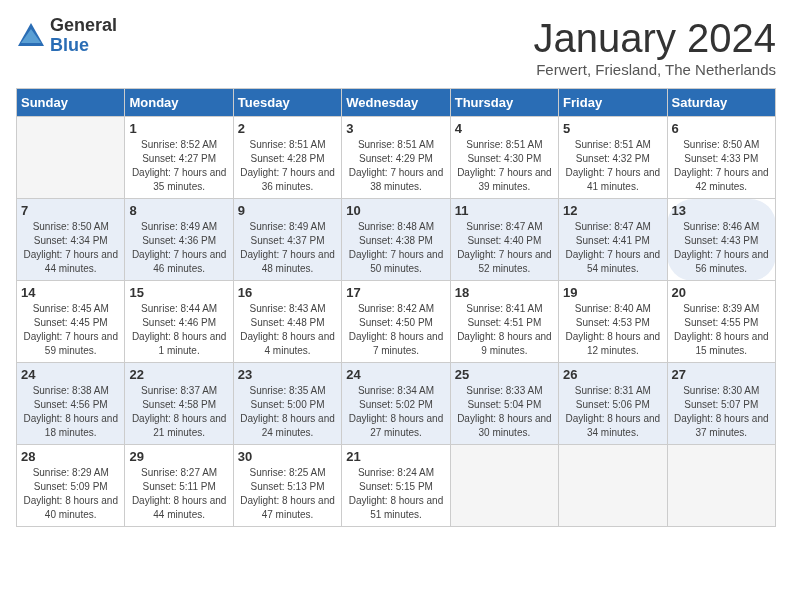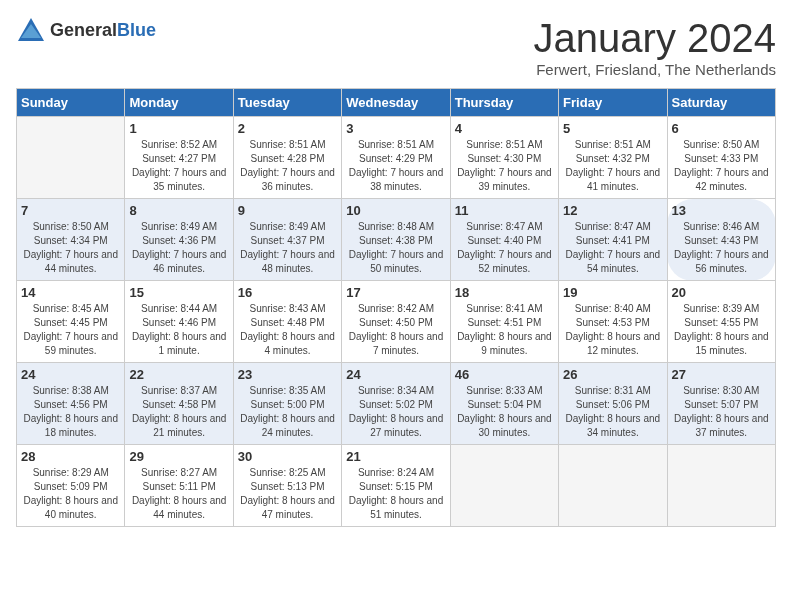--- a/index.html
+++ b/index.html
@@ -15,21 +15,21 @@
       justify-content: space-between;
       align-items: flex-start;
       margin-bottom: 10px;
     }
     .logo {
       display: flex;
       align-items: center;
     }
     .logo-text {
       display: flex;
-      flex-direction: row;
+      flex-direction: column;
       line-height: 1.1;
     }
     .logo-general {
       font-size: 18px;
       font-weight: bold;
       color: #333;
     }
     .logo-blue {
       font-size: 18px;
       font-weight: bold;
@@ -221,21 +221,21 @@
         </td>
         <td style="background-color: rgb(232, 238, 247);">
           <span class="day-number">23</span>
           <div class="day-detail">Sunrise: 8:35 AM<br>Sunset: 5:00 PM<br>Daylight: 8 hours and 24 minutes.</div>
         </td>
         <td style="background-color: rgb(232, 238, 247);">
           <span class="day-number">24</span>
           <div class="day-detail">Sunrise: 8:34 AM<br>Sunset: 5:02 PM<br>Daylight: 8 hours and 27 minutes.</div>
         </td>
         <td style="background-color: rgb(232, 238, 247);">
-          <span class="day-number">46</span>
+          <span class="day-number">25</span>
           <div class="day-detail">Sunrise: 8:33 AM<br>Sunset: 5:04 PM<br>Daylight: 8 hours and 30 minutes.</div>
         </td>
         <td style="background-color: rgb(232, 238, 247);">
           <span class="day-number">26</span>
           <div class="day-detail">Sunrise: 8:31 AM<br>Sunset: 5:06 PM<br>Daylight: 8 hours and 34 minutes.</div>
         </td>
         <td style="background-color: rgb(232, 238, 247);">
           <span class="day-number">27</span>
           <div class="day-detail">Sunrise: 8:30 AM<br>Sunset: 5:07 PM<br>Daylight: 8 hours and 37 minutes.</div>
         </td>

